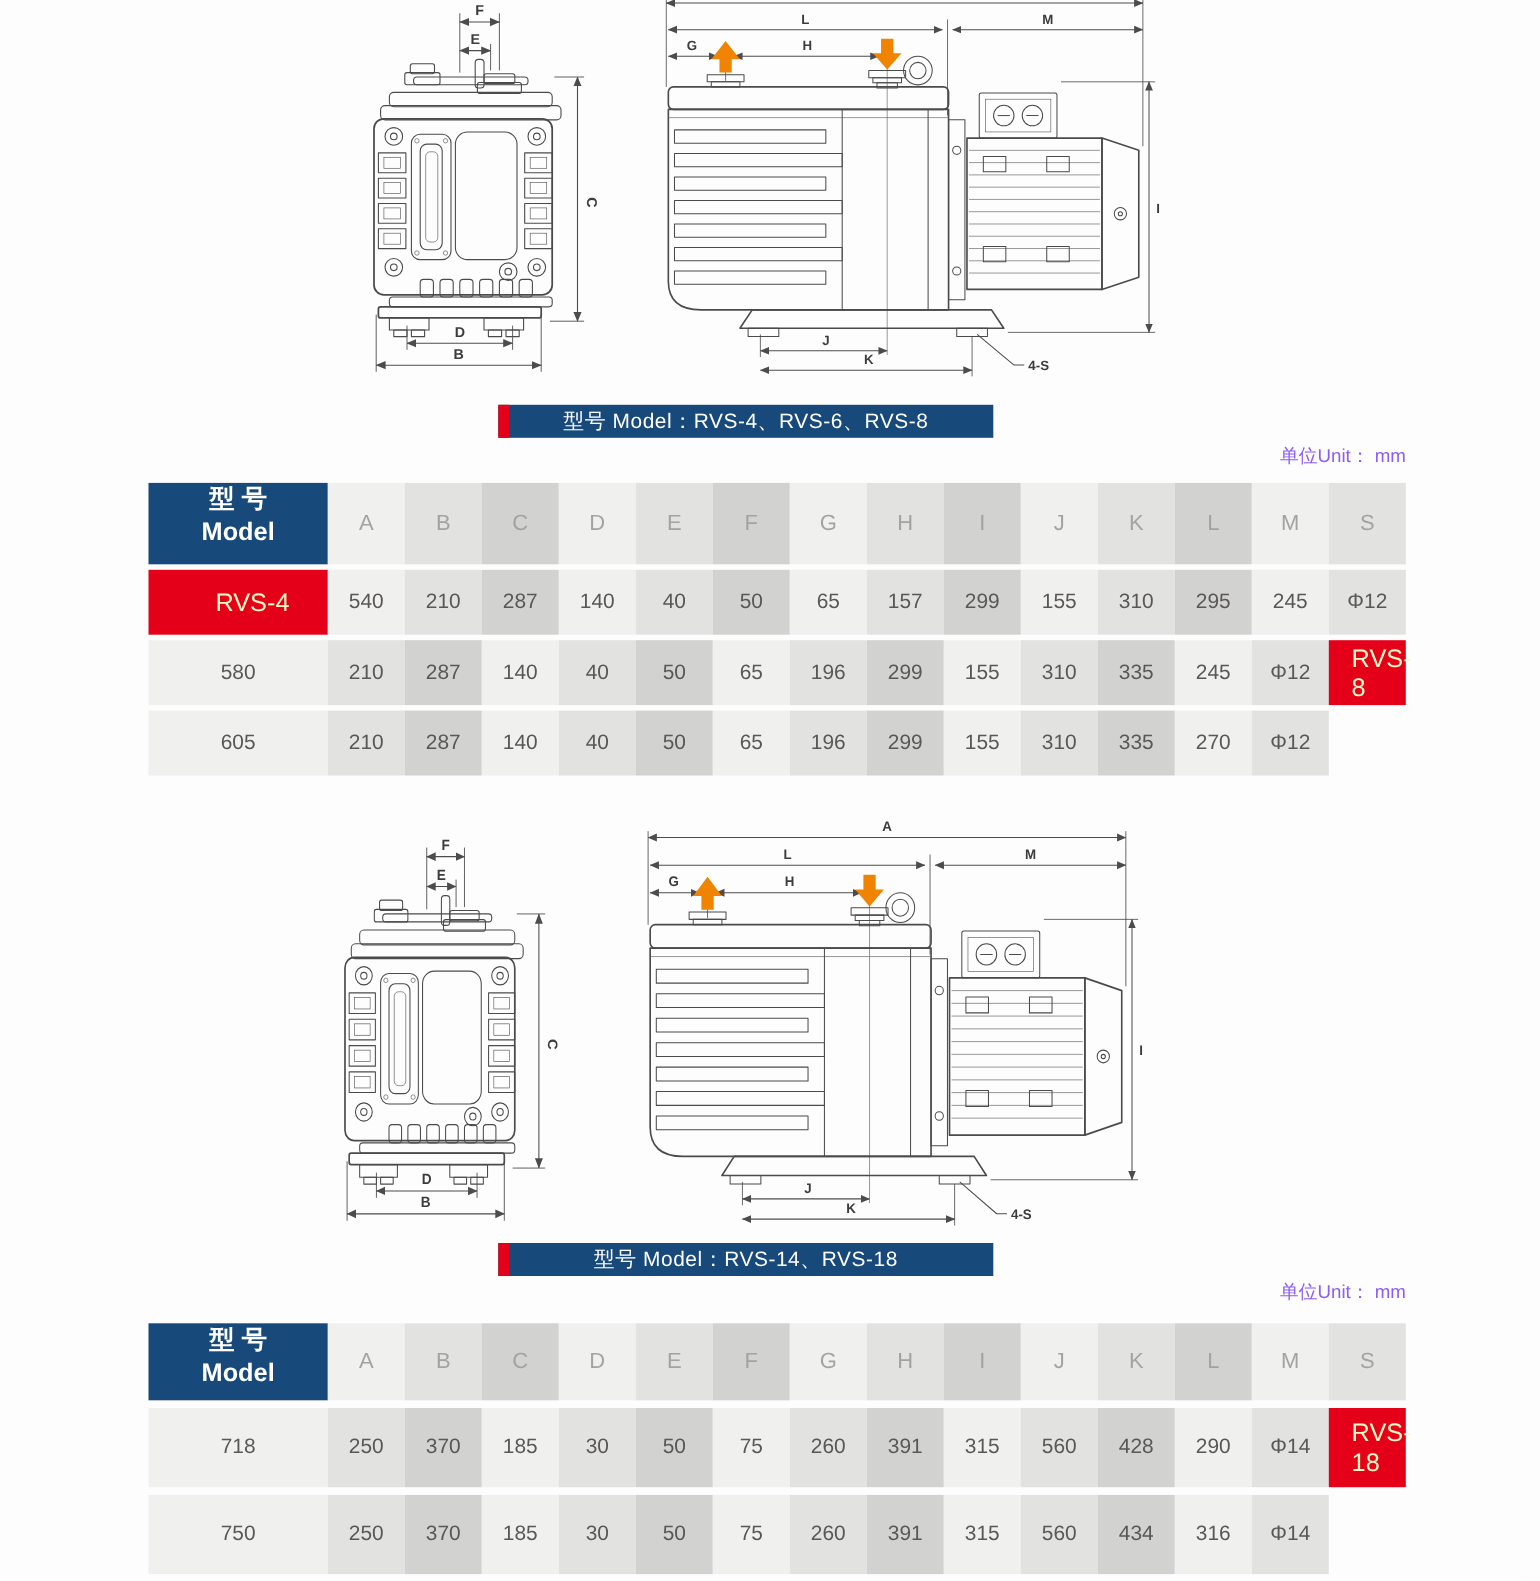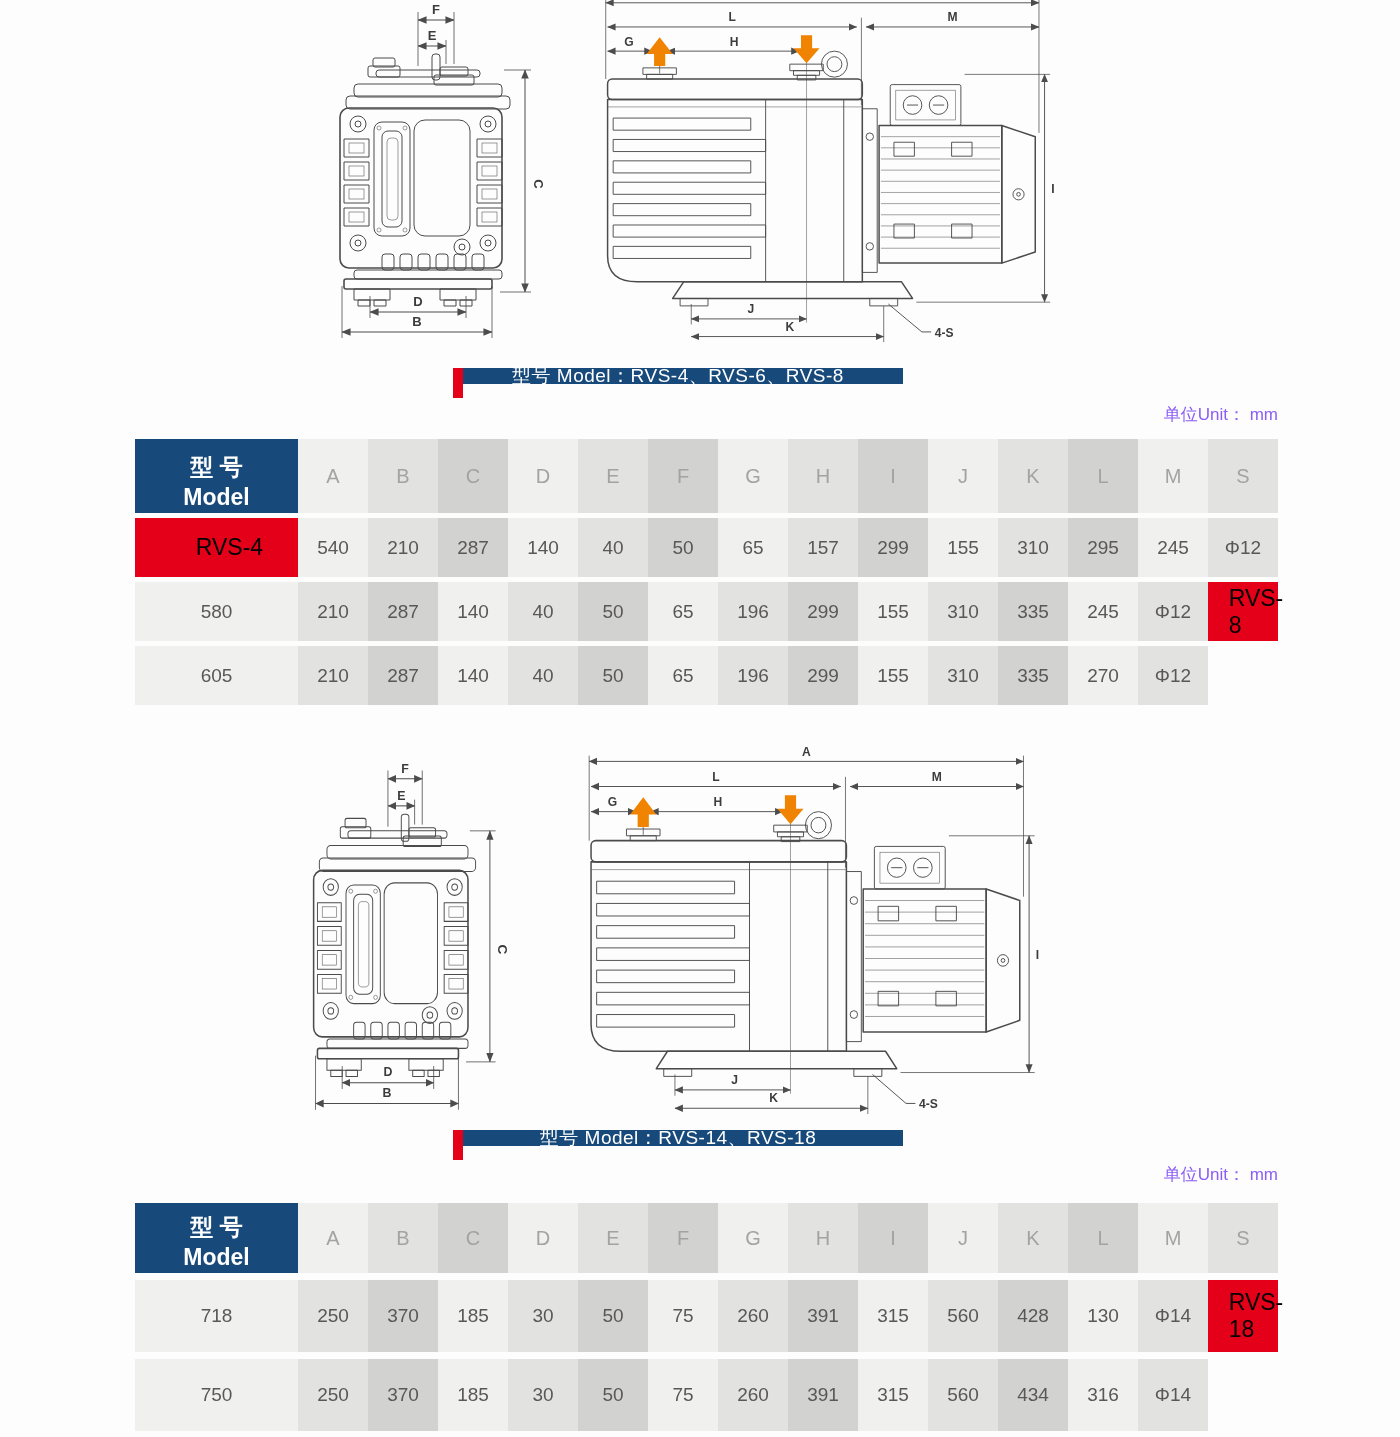--- a/index.html
+++ b/index.html
@@ -1,33 +1,33 @@
 <!DOCTYPE html>
 <html><head>
 <meta charset="utf-8">
 <style>
   html,body{margin:0;padding:0;background:#ffffff;}
   .page{position:relative;width:1400px;height:1437px;background:#fdfdfd;overflow:hidden;
         font-family:"Liberation Sans",sans-serif;}
   
-  .titlebar{position:absolute;left:453px;width:450px;height:16px;background:#17497b;
+  .titlebar{position:absolute;left:453px;width:450px;height:30px;background:#17497b;
             display:flex;align-items:center;justify-content:center;}
   .titlebar .accent{position:absolute;left:0;top:0;width:10px;height:30px;background:#e50019;}
   .titlebar .ttext{color:#ffffff;font-size:19px;letter-spacing:0.5px;}
   
   .unit{position:absolute;right:122px;font-size:17px;color:#8b5cf6;}
   
   .dtable{position:absolute;left:135px;width:1143px;display:grid;
           grid-template-columns:163px repeat(14,70px);}
   .t1{grid-template-rows:74px repeat(3,59px);row-gap:5px;}
   .t2{grid-template-rows:70px repeat(2,72px);row-gap:7px;}
   .mhead{background:#17497b;color:#ffffff;display:flex;flex-direction:column;
-         align-items:center;justify-content:flex-end;font-size:23px;font-weight:bold;line-height:1.3;}
+         align-items:center;justify-content:flex-start;font-size:23px;font-weight:bold;line-height:1.3;}
   .chead{display:flex;align-items:center;justify-content:center;color:#a3a3a3;font-size:20px;}
-  .mcell{background:#e50019;color:#000000;display:flex;align-items:center;justify-content:center;
+  .mcell{background:#e50019;color:#fef9c3;display:flex;align-items:center;justify-content:center;
          font-size:23px;padding-left:26px;}
   .vcell{display:flex;align-items:center;justify-content:center;color:#595757;font-size:19px;}
   .s0{background:#f0f0ef;}
   .s1{background:#e2e2e1;}
   .s2{background:#d2d2d1;}
   
   .draw{position:absolute;}
   .ol{fill:none;stroke:#4b4b4b;stroke-width:1.6;stroke-linejoin:round;}
   .dt{fill:none;stroke:#4b4b4b;stroke-width:1;stroke-linejoin:round;}
   .tn{fill:none;stroke:#5a5a5a;stroke-width:0.6;}
@@ -372,21 +372,21 @@
     <div class="vcell s2">370</div>
     <div class="vcell s0">185</div>
     <div class="vcell s1">30</div>
     <div class="vcell s2">50</div>
     <div class="vcell s0">75</div>
     <div class="vcell s1">260</div>
     <div class="vcell s2">391</div>
     <div class="vcell s0">315</div>
     <div class="vcell s1">560</div>
     <div class="vcell s2">428</div>
-    <div class="vcell s0">130</div>
+    <div class="vcell s0">290</div>
     <div class="vcell s1">Φ14</div>
 
     <div class="mcell">RVS-18</div>
     <div class="vcell s0">750</div>
     <div class="vcell s1">250</div>
     <div class="vcell s2">370</div>
     <div class="vcell s0">185</div>
     <div class="vcell s1">30</div>
     <div class="vcell s2">50</div>
     <div class="vcell s0">75</div>

